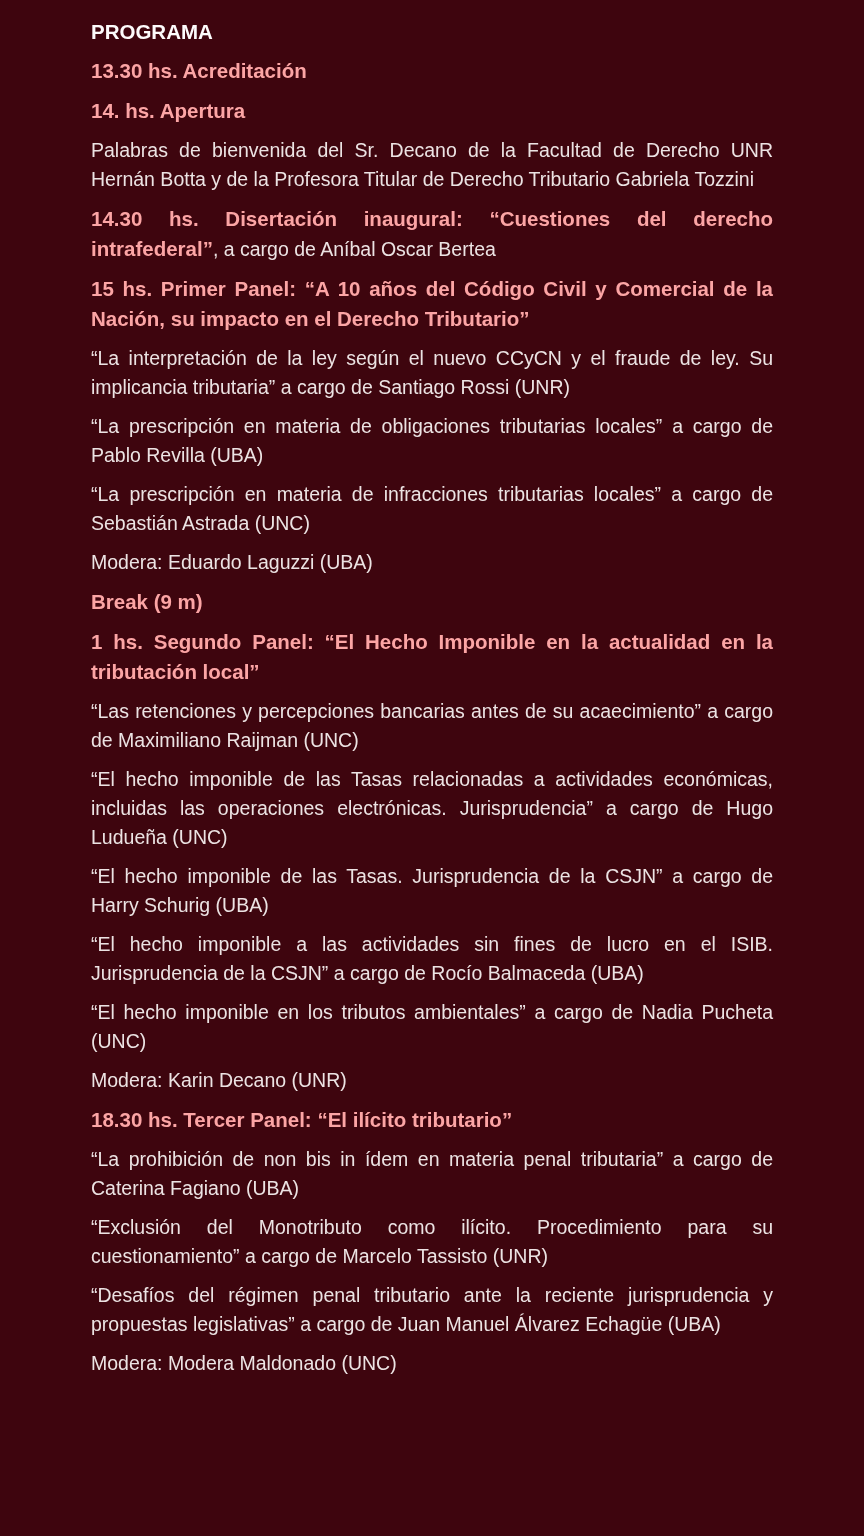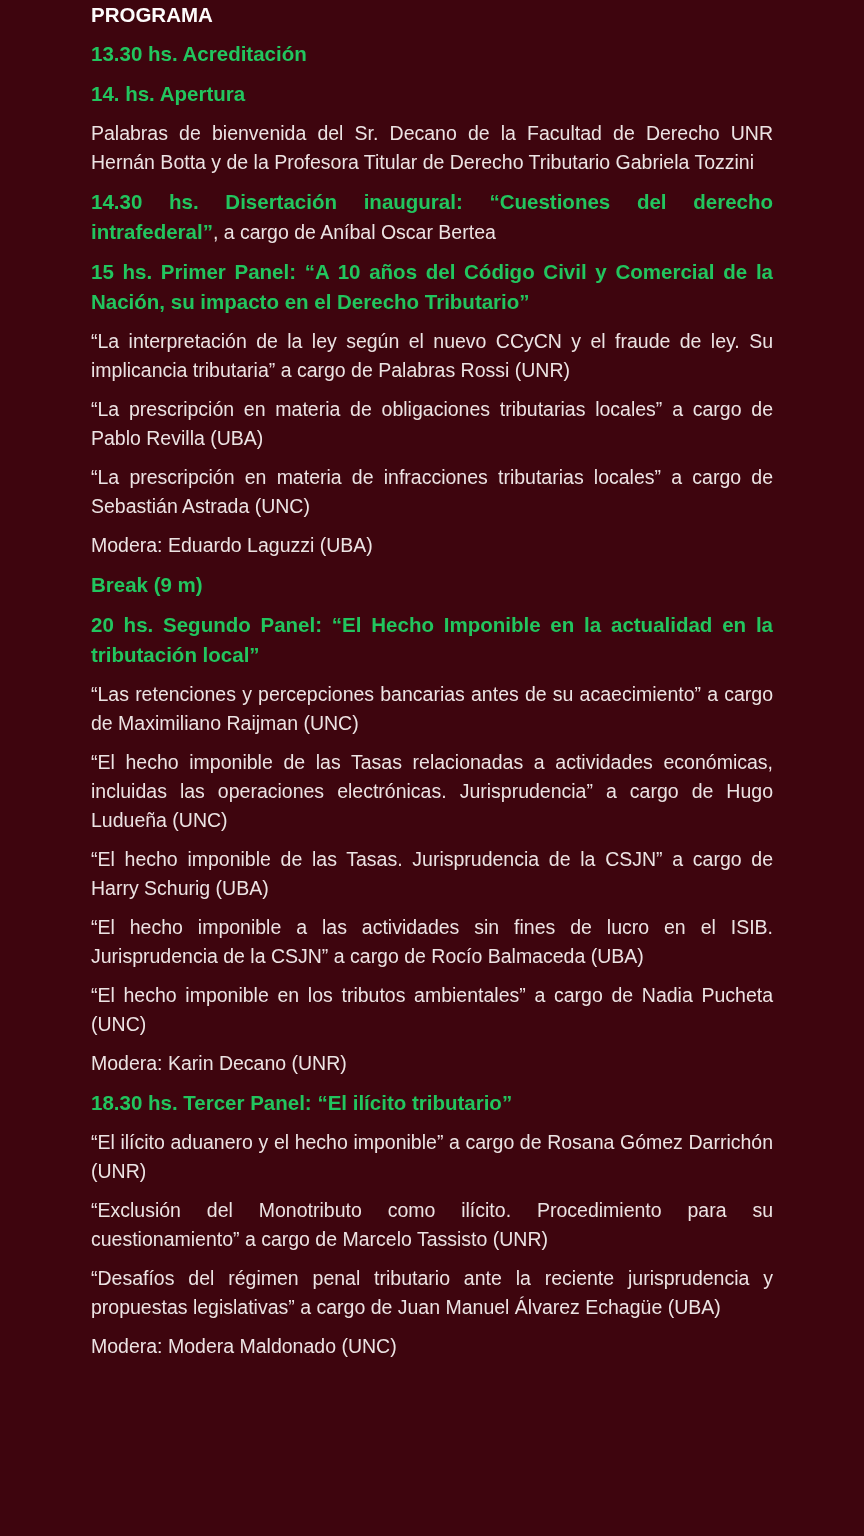--- a/index.html
+++ b/index.html
@@ -9,65 +9,65 @@
   body {
     width: 864px;
     height: 1536px;
     background: #3e050e;
     overflow: hidden;
   }
   .page {
     box-sizing: border-box;
     width: 864px;
     height: 1536px;
-    padding: 0 91px 10px 91px;
+    padding: 17px 91px 10px 91px;
     font-family: "Liberation Sans", sans-serif;
     font-size: 19.5px;
     line-height: 29px;
     color: #ece3e3;
     text-align: justify;
   }
   .title {
     font-weight: 700;
     color: #fdfbfb;
     font-size: 20.5px;
     margin: 0 0 10px 0;
     text-align: left;
   }
   .page p {
     margin: 0 0 10px 0;
   }
   .page p strong {
     font-weight: 700;
-    color: #22c55e;
+    color: #fca5a5;
     font-size: 20.5px;
   }
 </style>
 </head>
 <body>
 
 <div class="page">
   <p class="title">PROGRAMA</p>
   <div>
       <p><strong>13.30 hs. Acreditación</strong></p>
       <p><strong>14. hs. Apertura</strong></p>
       <p><span>Palabras de bienvenida del Sr. Decano de la Facultad de Derecho UNR Hernán Botta y de la Profesora Titular de Derecho Tributario Gabriela Tozzini</span></p>
       <p><strong>14.30 hs. Disertación inaugural: “Cuestiones del derecho intrafederal”</strong><span>, a cargo de Aníbal Oscar Bertea</span></p>
       <p><strong>15 hs. Primer Panel: “A 10 años del Código Civil y Comercial de la Nación, su impacto en el Derecho Tributario”</strong></p>
-      <p><span>“La interpretación de la ley según el nuevo CCyCN y el fraude de ley. Su implicancia tributaria” a cargo de Palabras Rossi (UNR)</span></p>
+      <p><span>“La interpretación de la ley según el nuevo CCyCN y el fraude de ley. Su implicancia tributaria” a cargo de Santiago Rossi (UNR)</span></p>
       <p><span>“La prescripción en materia de obligaciones tributarias locales” a cargo de Pablo Revilla (UBA)</span></p>
       <p><span>“La prescripción en materia de infracciones tributarias locales” a cargo de Sebastián Astrada (UNC)</span></p>
       <p><span>Modera: Eduardo Laguzzi (UBA)</span></p>
       <p><strong>Break (9 m)</strong></p>
-      <p><strong>20 hs. Segundo Panel: “El Hecho Imponible en la actualidad en la tributación local”</strong></p>
+      <p><strong>1 hs. Segundo Panel: “El Hecho Imponible en la actualidad en la tributación local”</strong></p>
       <p><span>“Las retenciones y percepciones bancarias antes de su acaecimiento” a cargo de Maximiliano Raijman (UNC)</span></p>
       <p><span>“El hecho imponible de las Tasas relacionadas a actividades económicas, incluidas las operaciones electrónicas. Jurisprudencia” a cargo de Hugo Ludueña (UNC)</span></p>
       <p><span>“El hecho imponible de las Tasas. Jurisprudencia de la CSJN” a cargo de Harry Schurig (UBA)</span></p>
       <p><span>“El hecho imponible a las actividades sin fines de lucro en el ISIB. Jurisprudencia de la CSJN” a cargo de Rocío Balmaceda (UBA)</span></p>
       <p><span>“El hecho imponible en los tributos ambientales” a cargo de Nadia Pucheta (UNC)</span></p>
       <p><span>Modera: Karin Decano (UNR)</span></p>
       <p><strong>18.30 hs. Tercer Panel: “El ilícito tributario”</strong></p>
-      <p><span>“El ilícito aduanero y el hecho imponible” a cargo de Rosana Gómez Darrichón (UNR)</span></p>
+      <p><span>“La prohibición de non bis in ídem en materia penal tributaria” a cargo de Caterina Fagiano (UBA)</span></p>
       <p><span>“Exclusión del Monotributo como ilícito. Procedimiento para su cuestionamiento” a cargo de Marcelo Tassisto (UNR)</span></p>
       <p><span>“Desafíos del régimen penal tributario ante la reciente jurisprudencia y propuestas legislativas” a cargo de Juan Manuel Álvarez Echagüe (UBA)</span></p>
       <p><span>Modera: Modera Maldonado (UNC)</span></p>
     </div>
 </div>
 
 </body></html>

